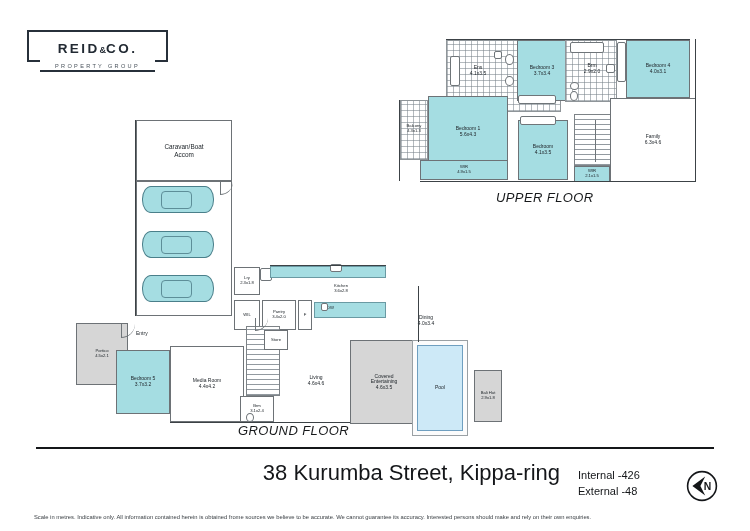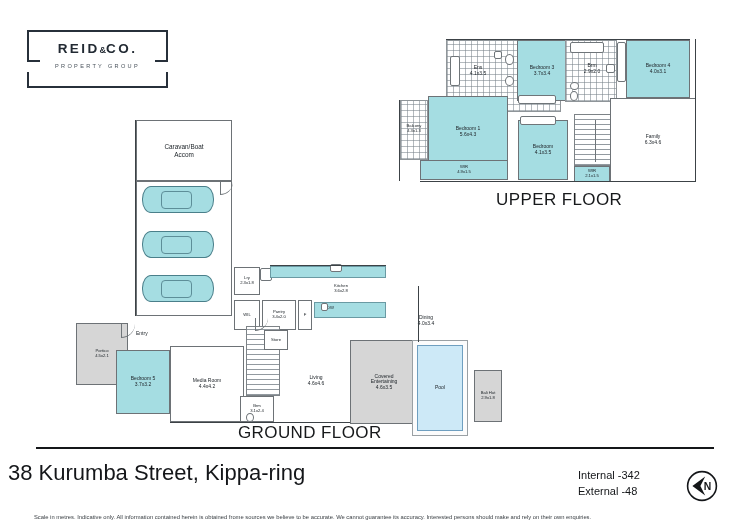--- a/index.html
+++ b/index.html
@@ -15,21 +15,21 @@
     color: #1a1a1a;
     overflow: hidden;
   }
 
   
   #logo {
     position: absolute;
     left: 27px;
     top: 30px;
     width: 141px;
-    height: 58px;
+    height: 42px;
     border: 2px solid #27303a;
     box-sizing: border-box;
     background: #fff;
   }
   #logo .brand {
     position: absolute;
     left: 0; right: 0;
     top: 9px;
     text-align: center;
     font-size: 13.5px;
@@ -88,24 +88,25 @@
     text-align: center;
   }
   .lbl.sm { font-size: 5px; }
   .lbl.xs { font-size: 4.2px; }
   .wall {
     position: absolute;
     background: #3c4246;
   }
   .floor-title {
     position: absolute;
-    font-size: 17px;
+    font-size: 13px;
     letter-spacing: 0.4px;
     color: #17191b;
     white-space: nowrap;
+    font-style: italic;
   }
 
   
   .car {
     position: absolute;
     background: #a5dde2;
     border: 1px solid #4a7f8a;
     border-radius: 9px / 13px;
     box-sizing: border-box;
   }
@@ -167,25 +168,24 @@
   #rule-top {
     position: absolute;
     left: 36px; top: 447px;
     width: 678px; height: 2.2px;
     background: #141619;
   }
   #address {
     position: absolute;
     left: 0; top: 460px;
     width: 560px;
-    text-align: left;
+    text-align: right;
     font-size: 22px;
     color: #141619;
     white-space: nowrap;
-    margin-left: 8px;
   }
   #areas {
     position: absolute;
     left: 578px; top: 468px;
     font-size: 11px;
     color: #141619;
     line-height: 1.42;
   }
   #compass {
     position: absolute;
@@ -396,21 +396,21 @@
   <div class="wall" style="left:196px; top:147px; width:116px; height:1.3px;"></div>
   <div class="wall" style="left:344px; top:168px; width:1.3px; height:56px;"></div>
   <div class="wall" style="left:96px; top:304px; width:180px; height:1.3px;"></div>
 
   <div class="floor-title" style="left:164px; top:305px;">GROUND FLOOR</div>
 </div>
 
 <div id="rule-top"></div>
 <div id="address">38 Kurumba Street, Kippa-ring</div>
 <div id="areas">
-  <div>Internal -342</div>
+  <div>Internal -426</div>
   <div>External -48</div>
 </div>
 <div id="compass">
   <svg viewBox="0 0 40 40" width="32" height="32" aria-hidden="true">
     <circle cx="20" cy="20" r="18" fill="#ffffff" stroke="#141619" stroke-width="2"></circle>
     <path d="M24 8 L8 20 L24 32 L18 20 Z" fill="#141619"></path>
     <text x="27" y="25" font-family="Liberation Sans, sans-serif" font-size="13" font-weight="bold" fill="#141619" text-anchor="middle">N</text>
   </svg>
 </div>
 <div id="disclaimer">Scale in metres. Indicative only. All information contained herein is obtained frome sources we believe to be accurate. We cannot guarantee its accuracy. Interested persons should make and rely on their own enquiries.</div>

